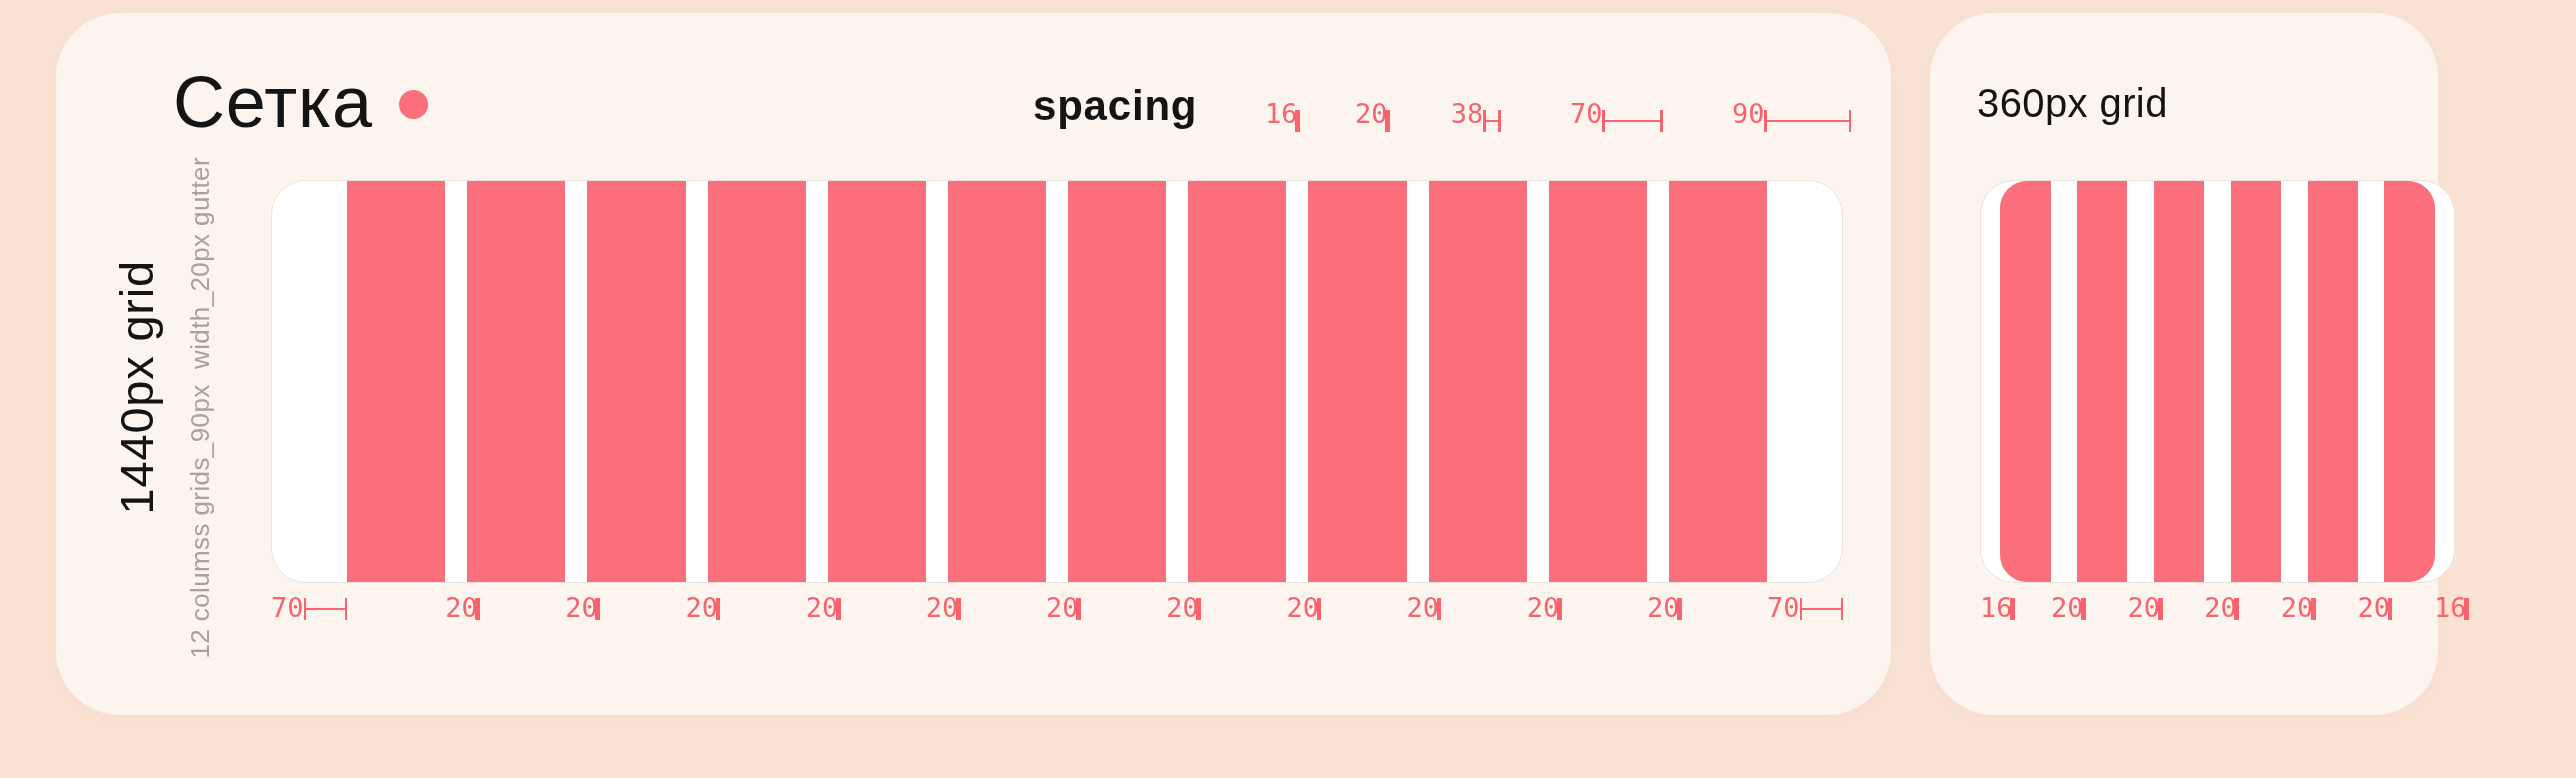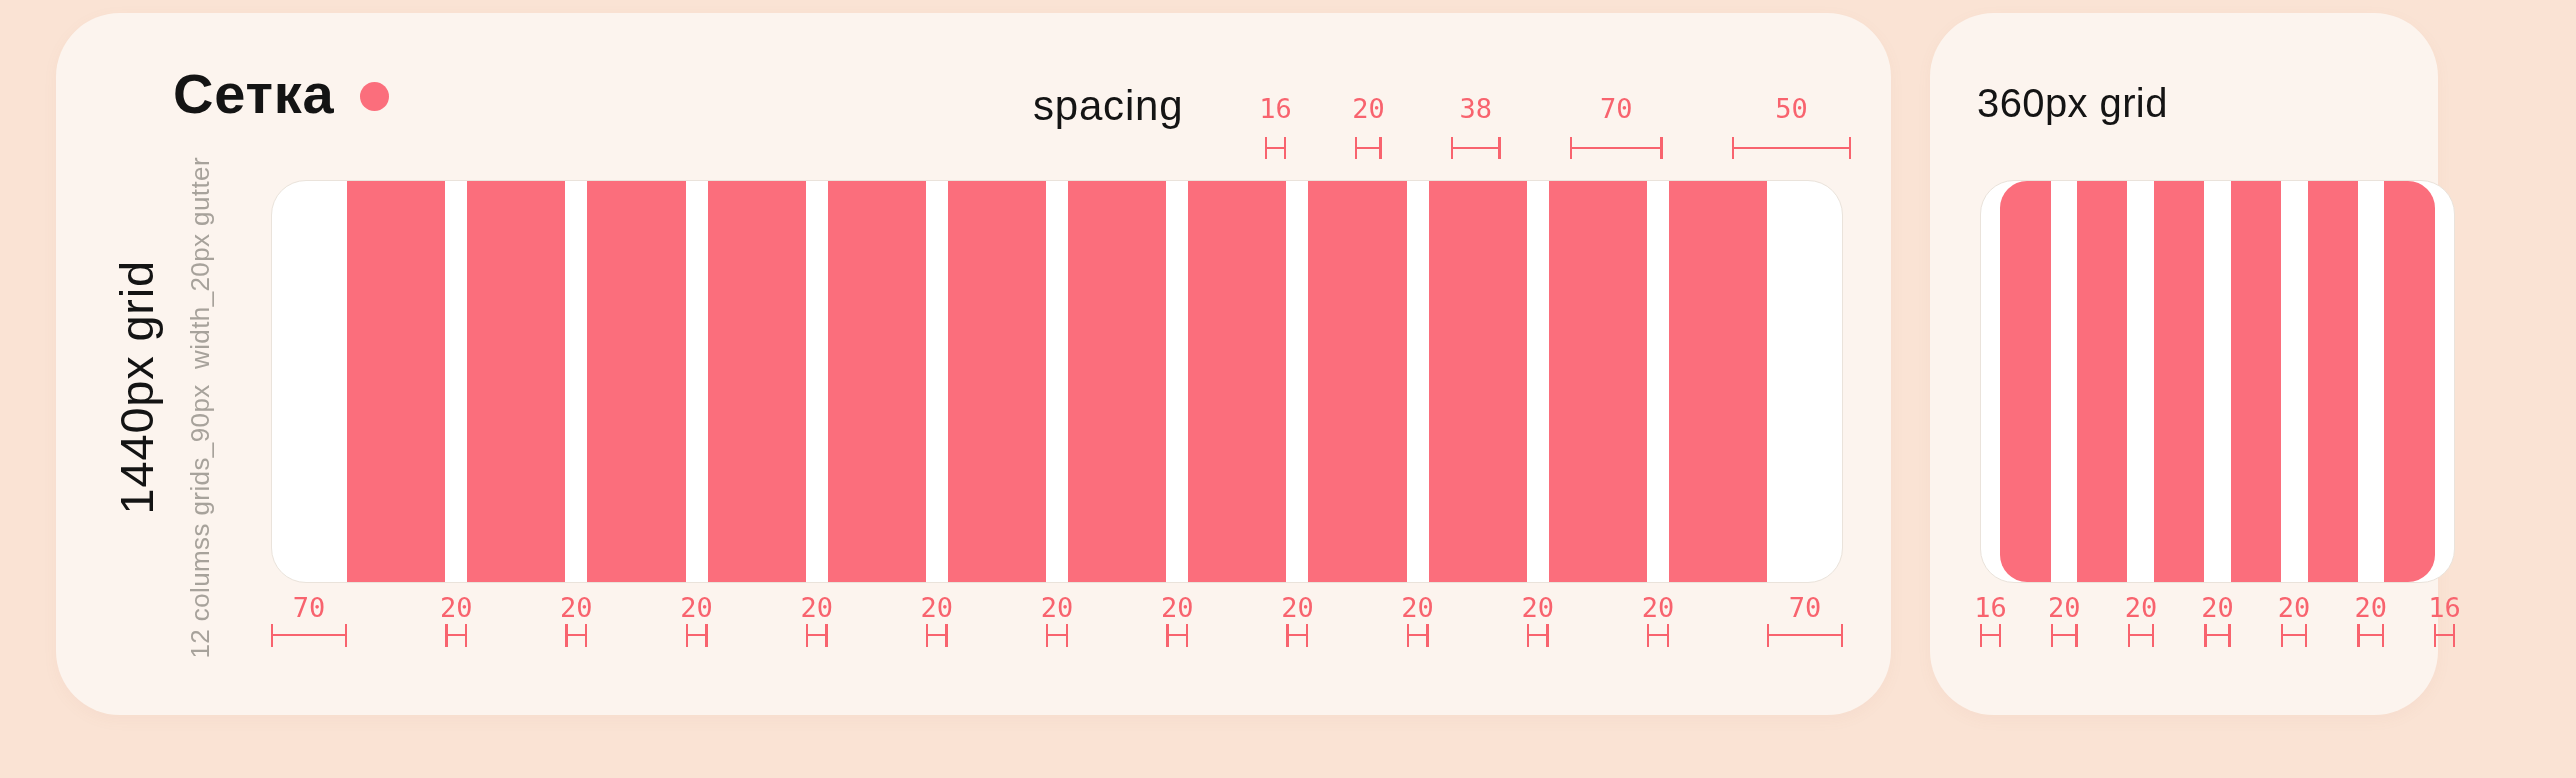--- a/index.html
+++ b/index.html
@@ -29,52 +29,52 @@
   }
   .card-main{left:56px;width:1835px;}
   .card-secondary{left:1930px;width:508px;}
 
   
   .title-row{
     position:absolute;left:117px;top:53px;
     display:flex;align-items:center;
   }
   .main-title{
-    font-size:56px;font-weight:700;line-height:1;
+    font-size:72px;font-weight:400;line-height:1;
     letter-spacing:0.8px;color:var(--text-black);
   }
   .title-dot{
     width:29px;height:29px;border-radius:50%;
     background:var(--accent-pink);margin-left:26px;margin-top:4.8px;
   }
   .secondary-title{
     position:absolute;left:47px;top:70px;
     font-size:40px;font-weight:500;line-height:1;color:var(--text-black);
     letter-spacing:0.4px;
   }
   .secondary-subtitle{
     position:absolute;left:48px;top:147px;
     font-size:24px;font-weight:400;color:var(--text-gray);
     white-space:pre;letter-spacing:0.4px;
   }
 
   
   .spacing-label{
     position:absolute;left:977px;top:72px;
-    font-size:42px;font-weight:400;line-height:1;color:var(--text-black);
+    font-size:42px;font-weight:700;line-height:1;color:var(--text-black);
     letter-spacing:0.8px;
   }
   .spacing-tokens{
     position:absolute;left:1209px;top:82px;width:586px;
     display:flex;justify-content:space-between;align-items:flex-start;
   }
 
   
   .meas-item{
-    display:flex;flex-direction:column;align-items:center;
+    display:flex;align-items:center;
     flex:0 0 auto;
   }
   .meas-num{
     font-family:"DejaVu Sans Mono", monospace;
     font-size:27px;line-height:27px;font-weight:400;
     color:var(--measure-pink);white-space:nowrap;
   }
   .bracket{
     position:relative;height:22.5px;width:100%;
     background:linear-gradient(var(--measure-pink),var(--measure-pink)) 0 50%/100% 2.4px no-repeat;
@@ -149,21 +149,21 @@
       </div>
       <div class="meas-item" style="width: 50px;">
         <span class="meas-num">38</span>
         <div class="bracket"></div>
       </div>
       <div class="meas-item" style="width: 93px;">
         <span class="meas-num">70</span>
         <div class="bracket"></div>
       </div>
       <div class="meas-item" style="width: 119px;">
-        <span class="meas-num">50</span>
+        <span class="meas-num">90</span>
         <div class="bracket"></div>
       </div>
     </div>
 
   <div class="vlabel-outer big">
     <div class="vlabel big">1440px grid</div>
   </div>
 
   <div class="vlabel-outer small">
     <div class="vlabel small">12 columss grids_90px  width_20px gutter</div>

